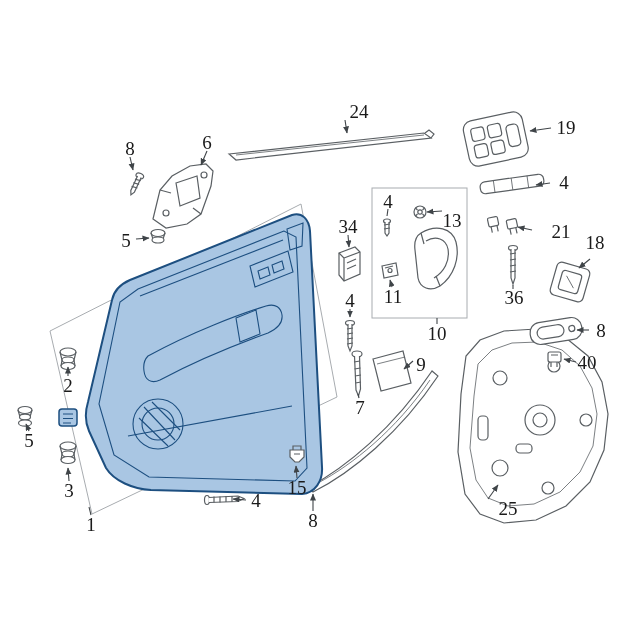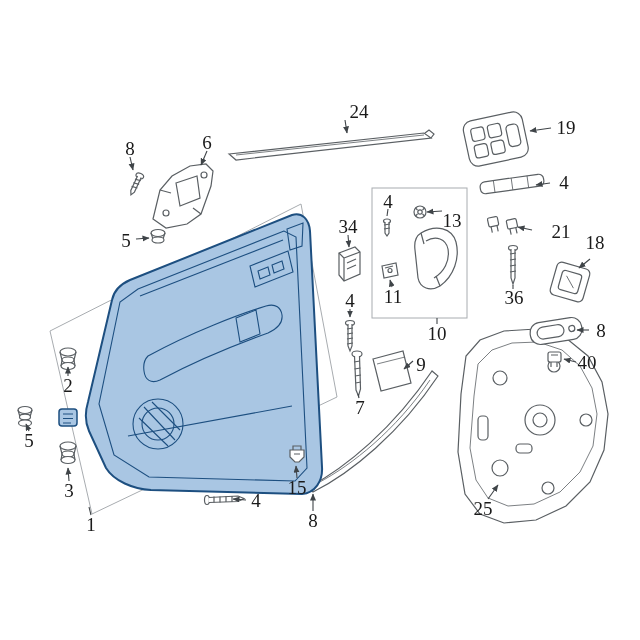--- a/index.html
+++ b/index.html
@@ -287,16 +287,16 @@
     <div class="co" style="left:587px; top:362px">40</div>
     <div class="co" style="left:421px; top:364px">9</div>
     <div class="co" style="left:360px; top:407px">7</div>
     <div class="co" style="left:68px;  top:385px">2</div>
     <div class="co" style="left:29px;  top:440px">5</div>
     <div class="co" style="left:69px;  top:490px">3</div>
     <div class="co" style="left:91px;  top:524px">1</div>
     <div class="co" style="left:256px; top:500px">4</div>
     <div class="co" style="left:297px; top:487px">15</div>
     <div class="co" style="left:313px; top:520px">8</div>
-    <div class="co" style="left:483px; top:508px">25</div>
+    <div class="co" style="left:508px; top:508px">25</div>
   </div>
 
 </div>
 
 </body></html>

